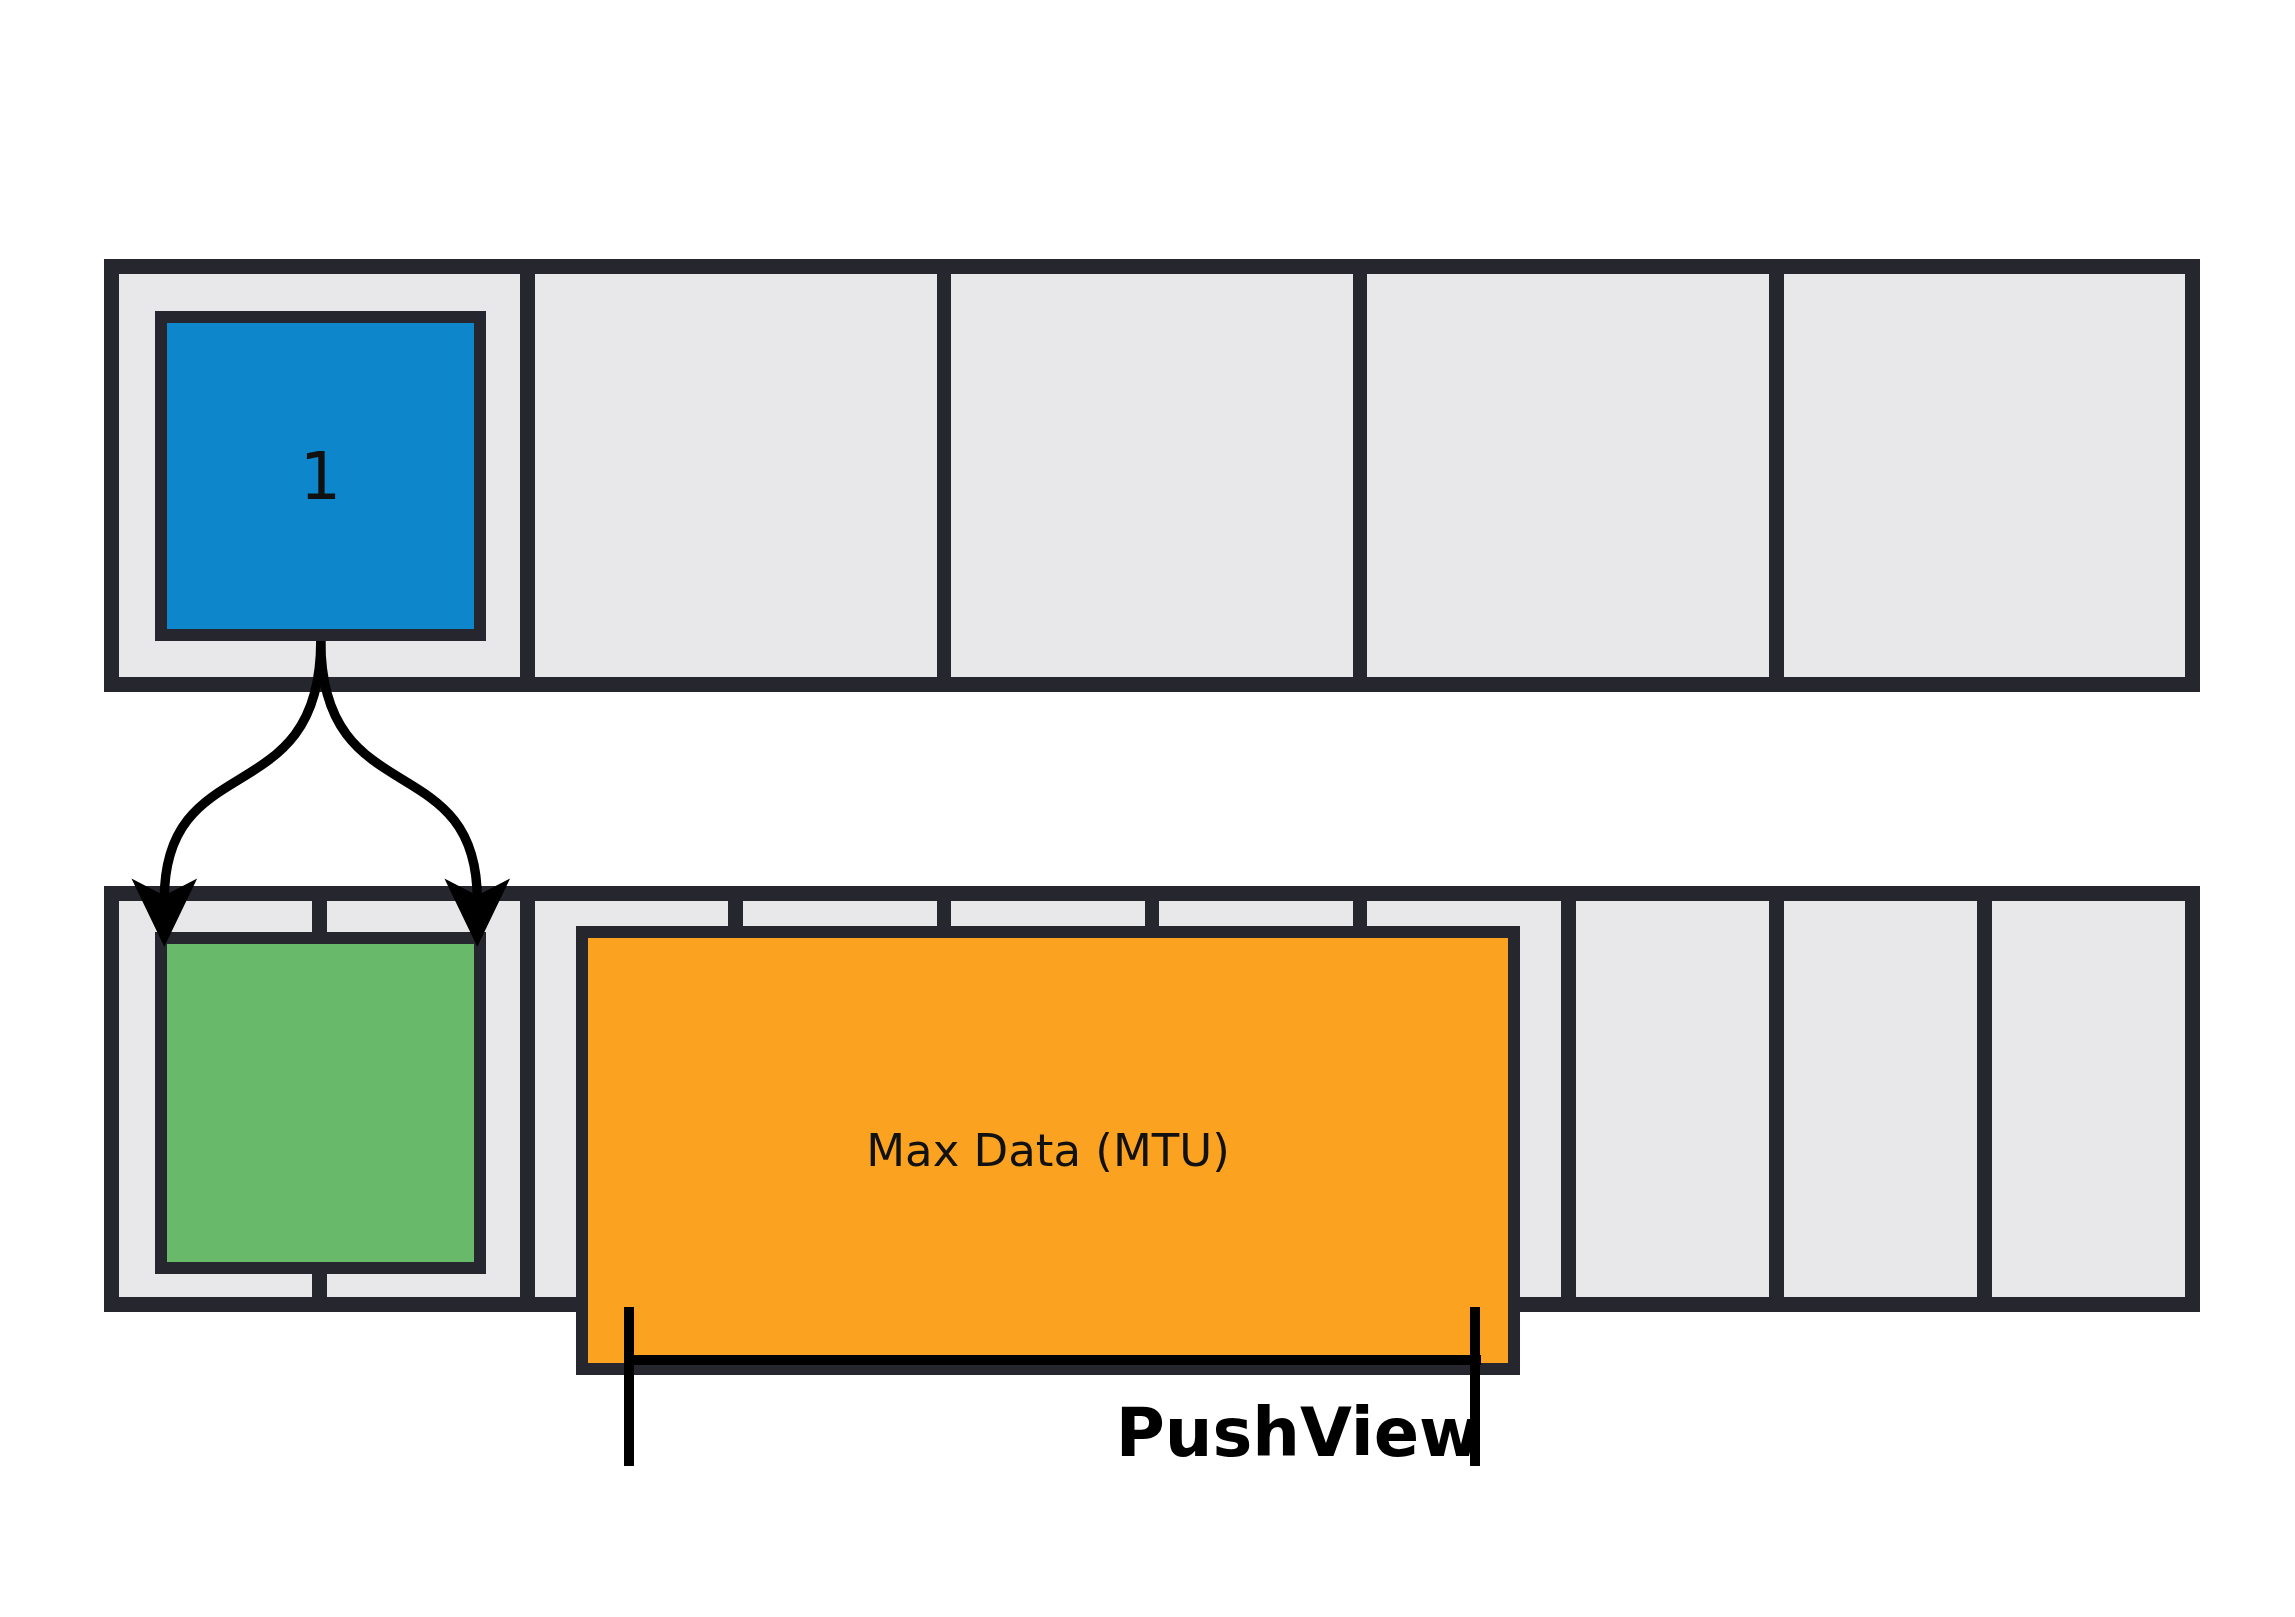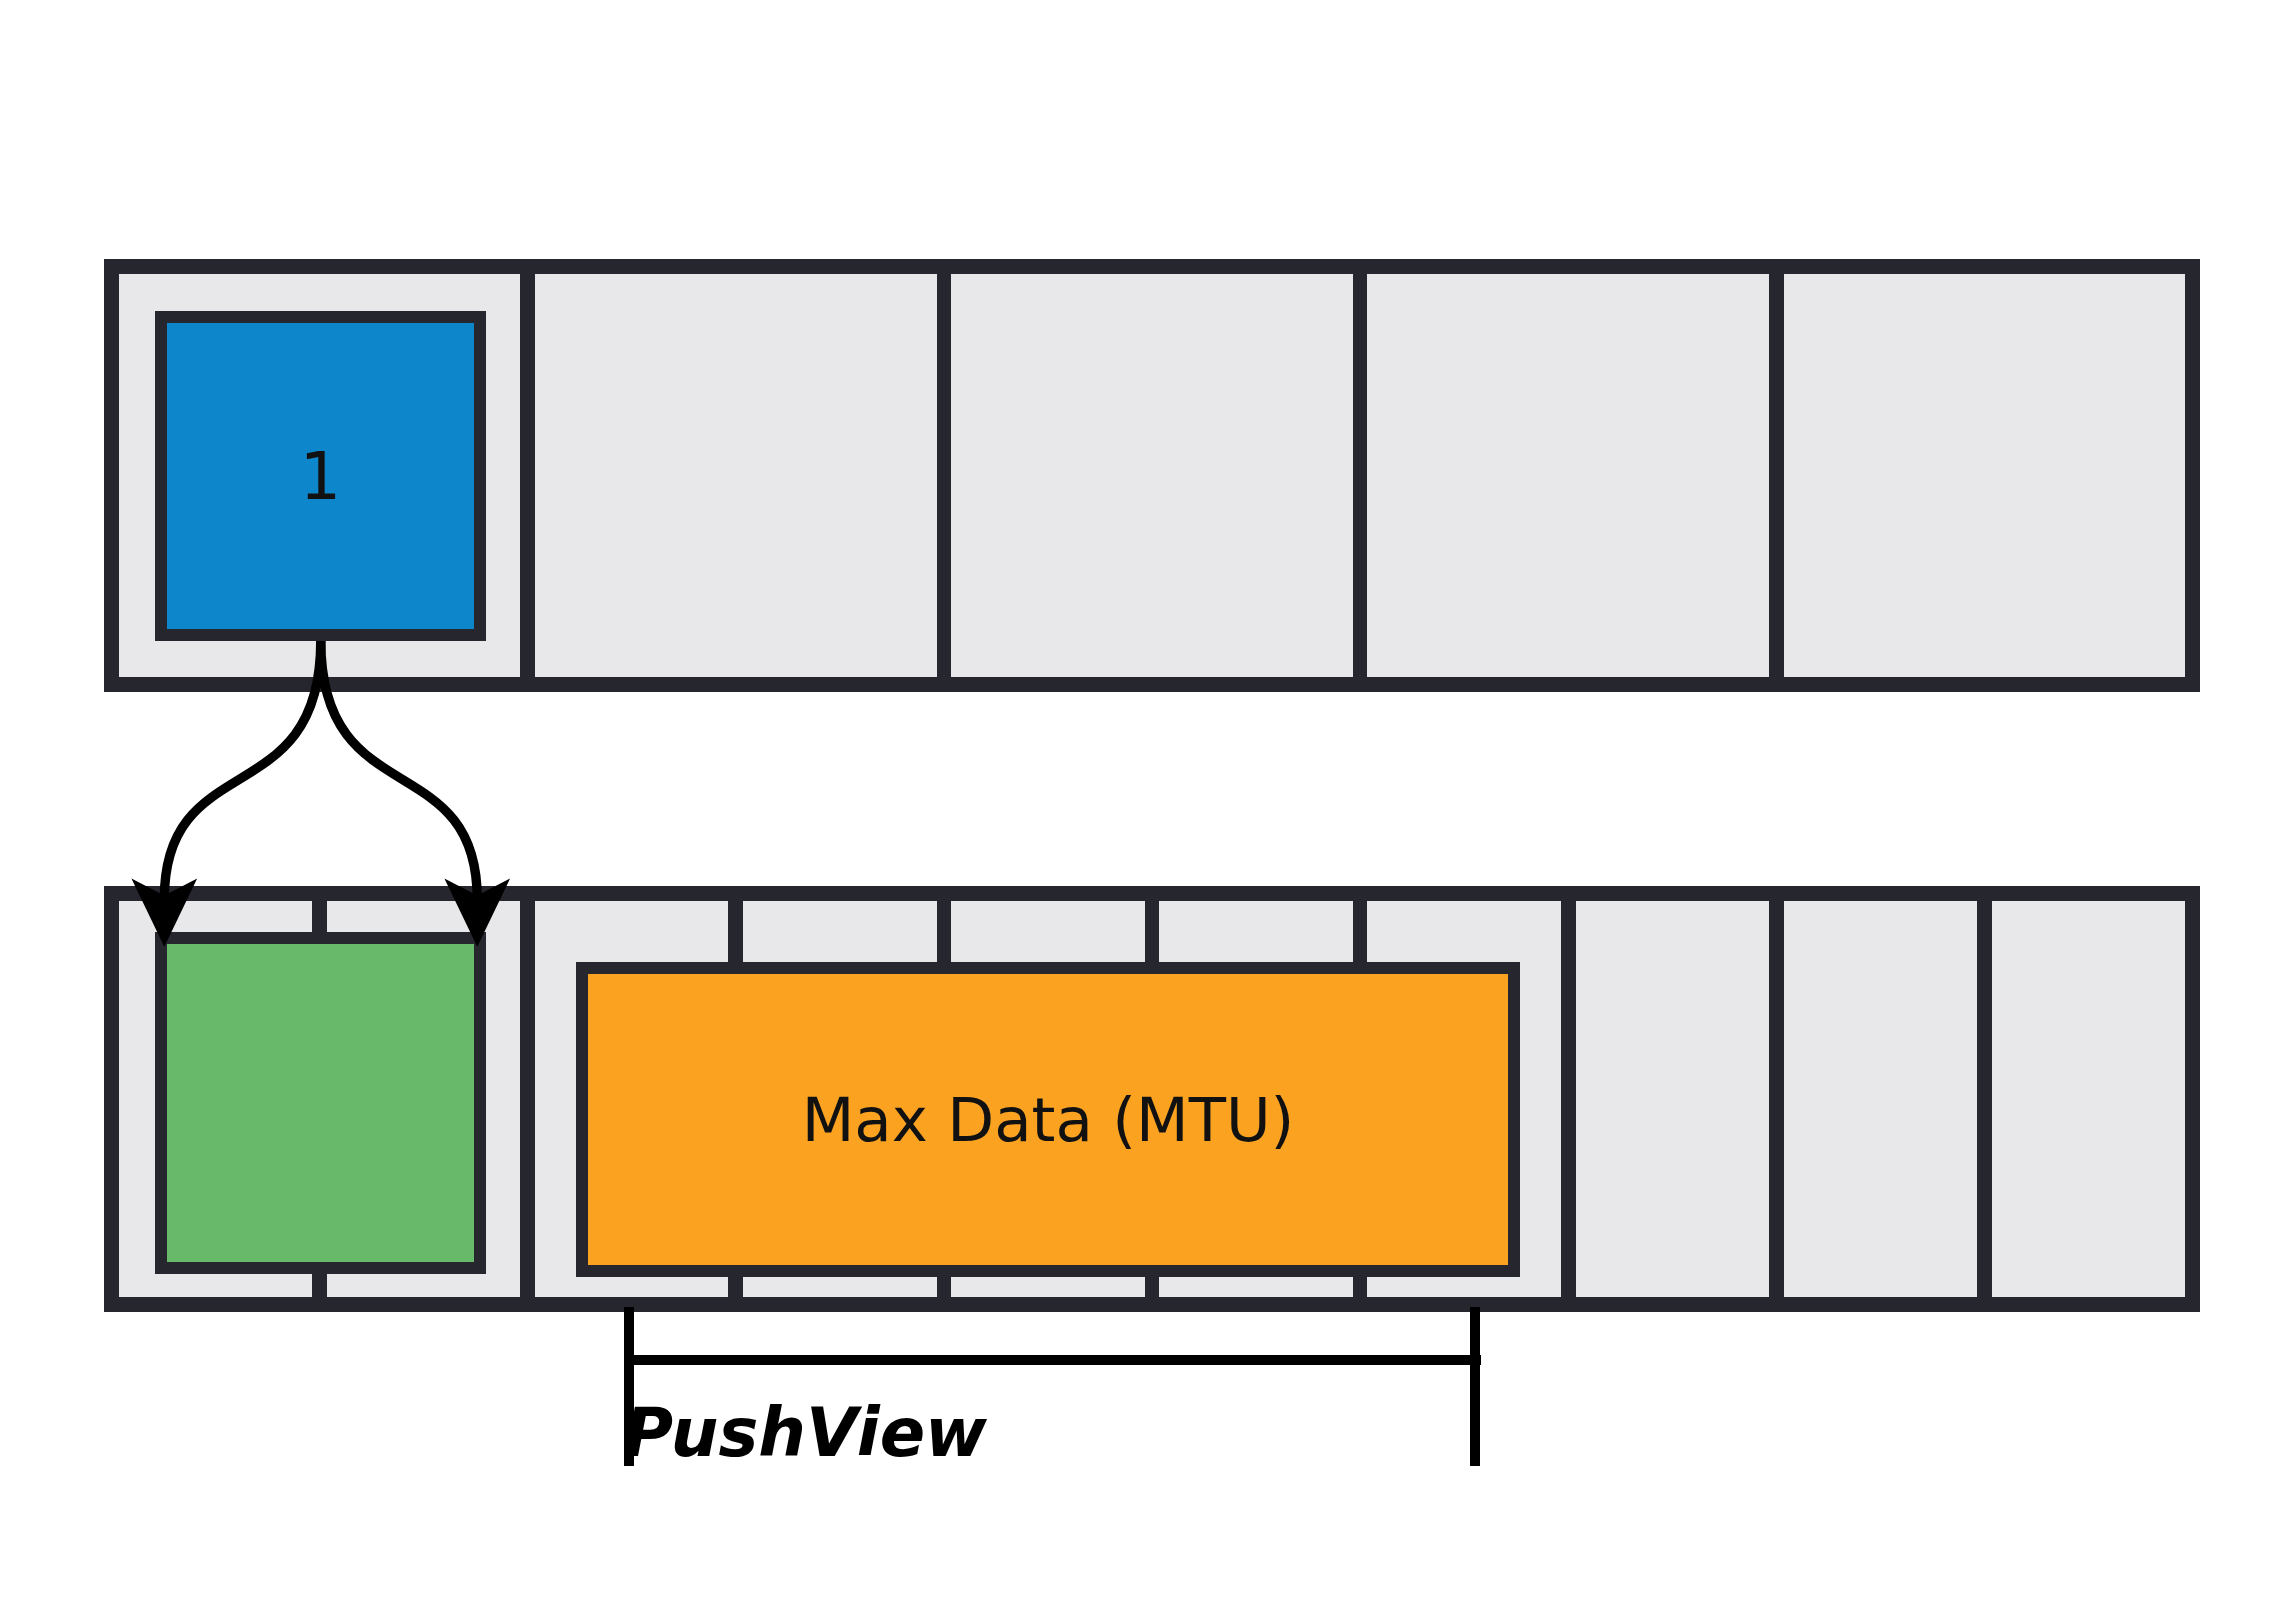--- a/index.html
+++ b/index.html
@@ -13,29 +13,29 @@
   }
   .row-top{top:259px;height:433px;}
   .row-bottom{top:886px;height:426px;}
   .cell{flex:1 1 0;background:var(--gray,#e8e8ea);}
   .box{
     position:absolute;border:12.5px solid var(--dark,#26262e);box-sizing:border-box;
     display:flex;align-items:center;justify-content:center;color:#111111;
   }
   .box-blue{left:155px;top:311px;width:331px;height:330px;background:var(--blue,#0e86cb);font-size:65px;}
   .box-green{left:155px;top:932px;width:331px;height:342px;background:var(--green,#69b96b);}
-  .box-orange{left:576px;top:926px;width:944px;height:315px;background:var(--orange,#fba321);font-size:61px;margin-top:36px;}
+  .box-orange{left:576px;top:926px;width:944px;height:449px;background:var(--orange,#fba321);font-size:45px;}
   .arrow-svg{position:absolute;left:0;top:0;width:2295px;height:1617px;pointer-events:none;}
   .bracket-tick{position:absolute;top:1307px;width:10.4px;height:159px;background:#000000;}
   .bracket-tick-left{left:624px;}
   .bracket-tick-right{left:1470px;}
   .bracket-bar{position:absolute;left:624px;top:1355px;width:857px;height:10.4px;background:#000000;}
   .bracket-label{
-    position:absolute;left:624px;top:1394px;width:857px;text-align:left;
-    font-size:67px;font-weight:bold;color:#000000;font-style:italic;
+    position:absolute;left:624px;top:1394px;width:857px;text-align:right;
+    font-size:67px;font-weight:bold;color:#000000;
   }
 </style>
 </head>
 <body>
 
 <div class="canvas" style="--dark: #26262e; --gray: #e8e8ea; --blue: #0e86cb; --green: #69b96b; --orange: #fba321;">
 
   <div class="row row-top" id="topRow">
       <div class="cell"></div>
       <div class="cell"></div>

